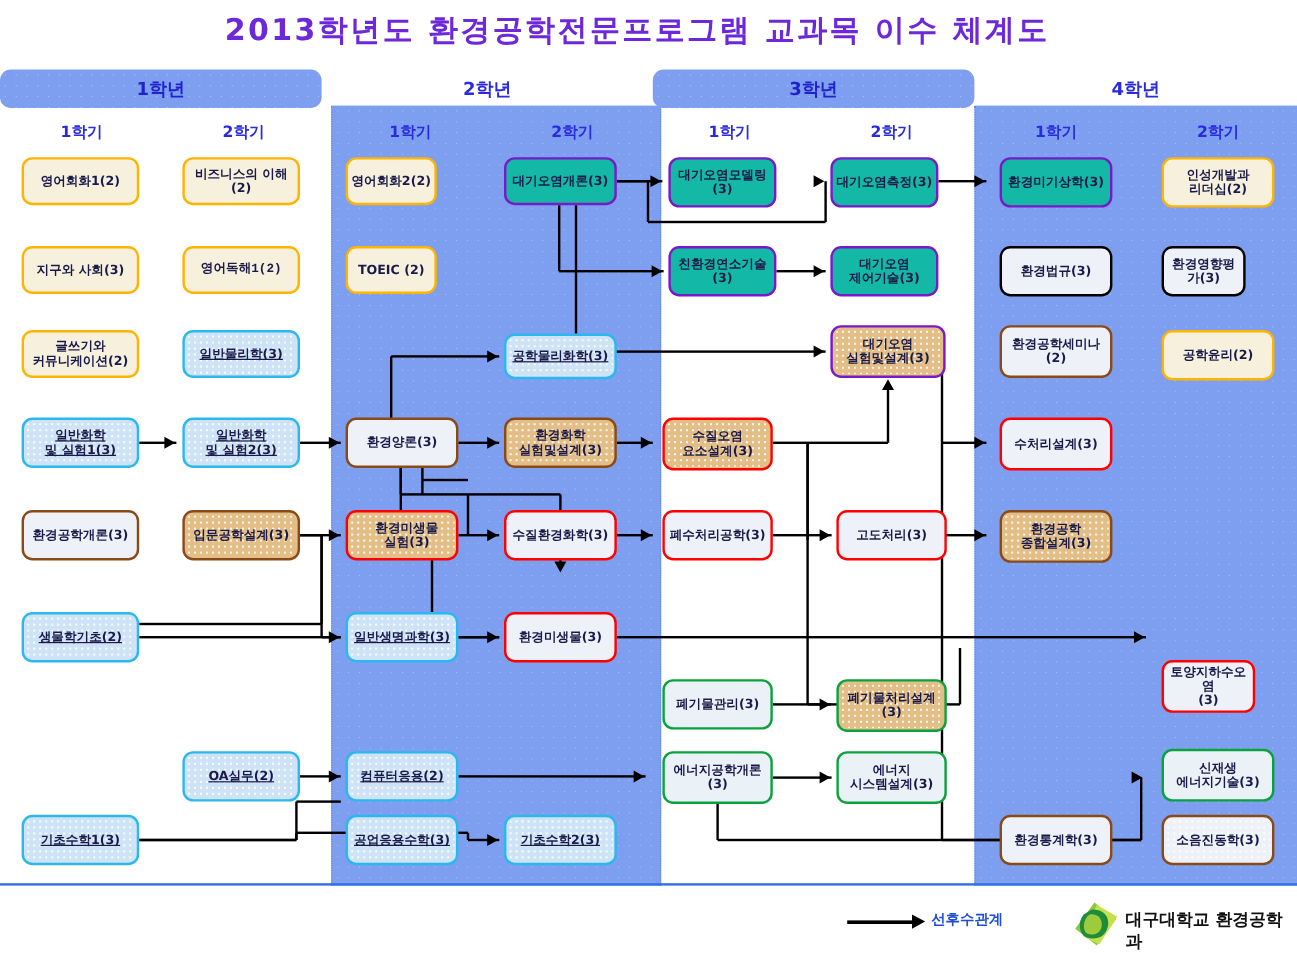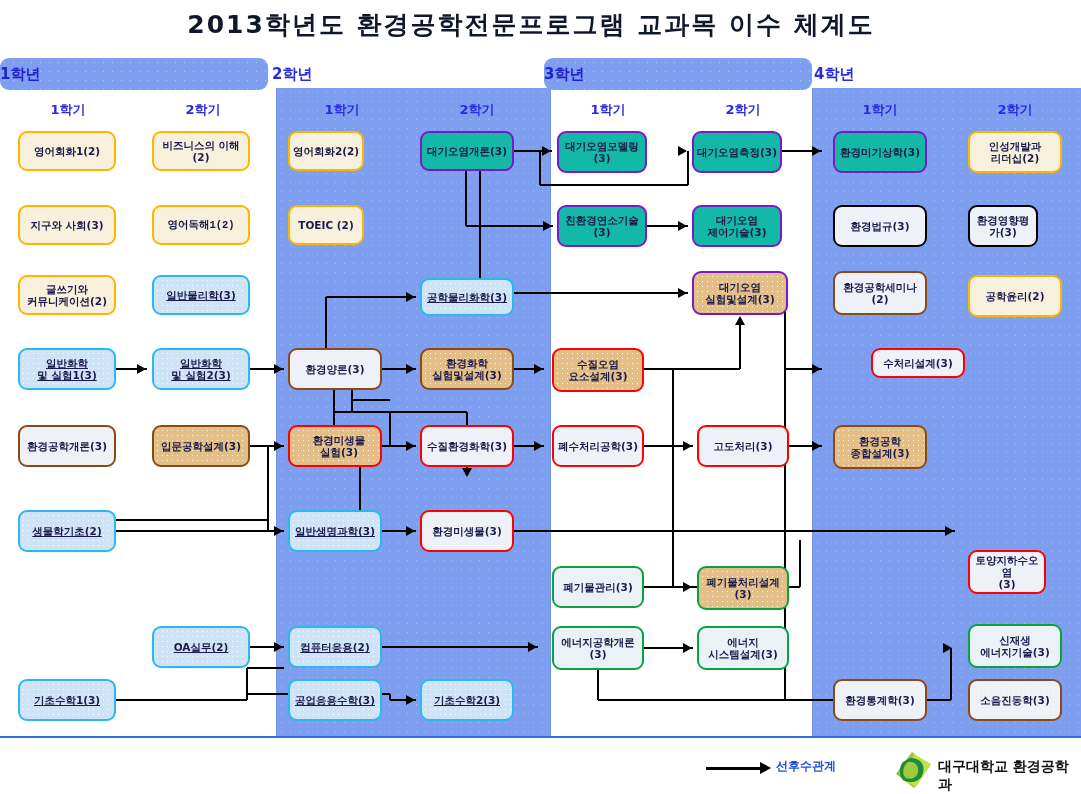--- a/index.html
+++ b/index.html
@@ -2,33 +2,33 @@
 <html><head>
 <meta charset="utf-8">
 <style>
   html,body{margin:0;padding:0;background:#fff;}
   body{width:1081px;height:794px;overflow:hidden;
        font-family:"DejaVu Sans","Liberation Sans",sans-serif;}
   #stage{position:relative;width:1081px;height:794px;background:#ffffff;}
 
   
   #title{position:absolute;left:0;top:8px;width:1062px;text-align:center;
-         font-size:25px;font-weight:bold;color:#0f172a;letter-spacing:2px;
+         font-size:25px;font-weight:bold;color:#6d28d9;letter-spacing:2px;
          font-family:"DejaVu Sans","Liberation Sans",sans-serif;white-space:nowrap;}
 
   
   .band{position:absolute;top:88px;height:650px;background:#7e9ff0;
         border-left:1px dotted #5f8ae8;border-right:1px dotted #5f8ae8;}
   .band::after{content:"";position:absolute;inset:0;
         background-image:radial-gradient(#cfe0ff 0.7px, transparent 0.8px);
         background-size:9px 9px;opacity:.55;}
 
   
   .yearpill{position:absolute;top:58px;height:32px;border-radius:9px;
-            display:flex;align-items:center;
+            display:flex;align-items:center;justify-content:center;
             font-size:15px;font-weight:bold;color:#2a2adf;}
   .yearpill.tinted{background:#7e9ff0;color:#2222cc;}
   .yearpill.tinted::after{content:"";position:absolute;inset:0;border-radius:9px;
             background-image:radial-gradient(#d6e4ff 0.7px, transparent 0.8px);
             background-size:9px 9px;opacity:.6;}
   .yearpill span{position:relative;z-index:2;}
 
   
   .semlabel{position:absolute;top:101px;width:120px;text-align:center;
             font-size:13px;font-weight:bold;color:#2a2adf;}
@@ -331,21 +331,21 @@
       </div>
       <div class="node c-eia" style="left: 968px; top: 205px; width: 70px; height: 42px;">
         <span>환경영향평가(3)</span>
       </div>
       <div class="node c-common" style="left: 833px; top: 271px; width: 94px; height: 44px;">
         <span>환경공학세미나<br>(2)</span>
       </div>
       <div class="node c-gyoyang" style="left: 968px; top: 275px; width: 94px; height: 42px;">
         <span>공학윤리(2)</span>
       </div>
-      <div class="node c-water" style="left: 833px; top: 348px; width: 94px; height: 30px; margin-left: 38px;">
+      <div class="node c-water" style="left: 833px; top: 348px; width: 94px; height: 44px;">
         <span>수처리설계(3)</span>
       </div>
       <div class="node c-common design dotfill" style="left: 833px; top: 425px; width: 94px; height: 44px;">
         <span>환경공학<br>종합설계(3)</span>
       </div>
       <div class="node c-water" style="left: 968px; top: 510px; width: 78px; height: 44px; margin-top: 40px;">
         <span>토양지하수오염<br>(3)</span>
       </div>
       <div class="node c-waste" style="left: 968px; top: 624px; width: 94px; height: 44px;">
         <span>신재생<br>에너지기술(3)</span>

